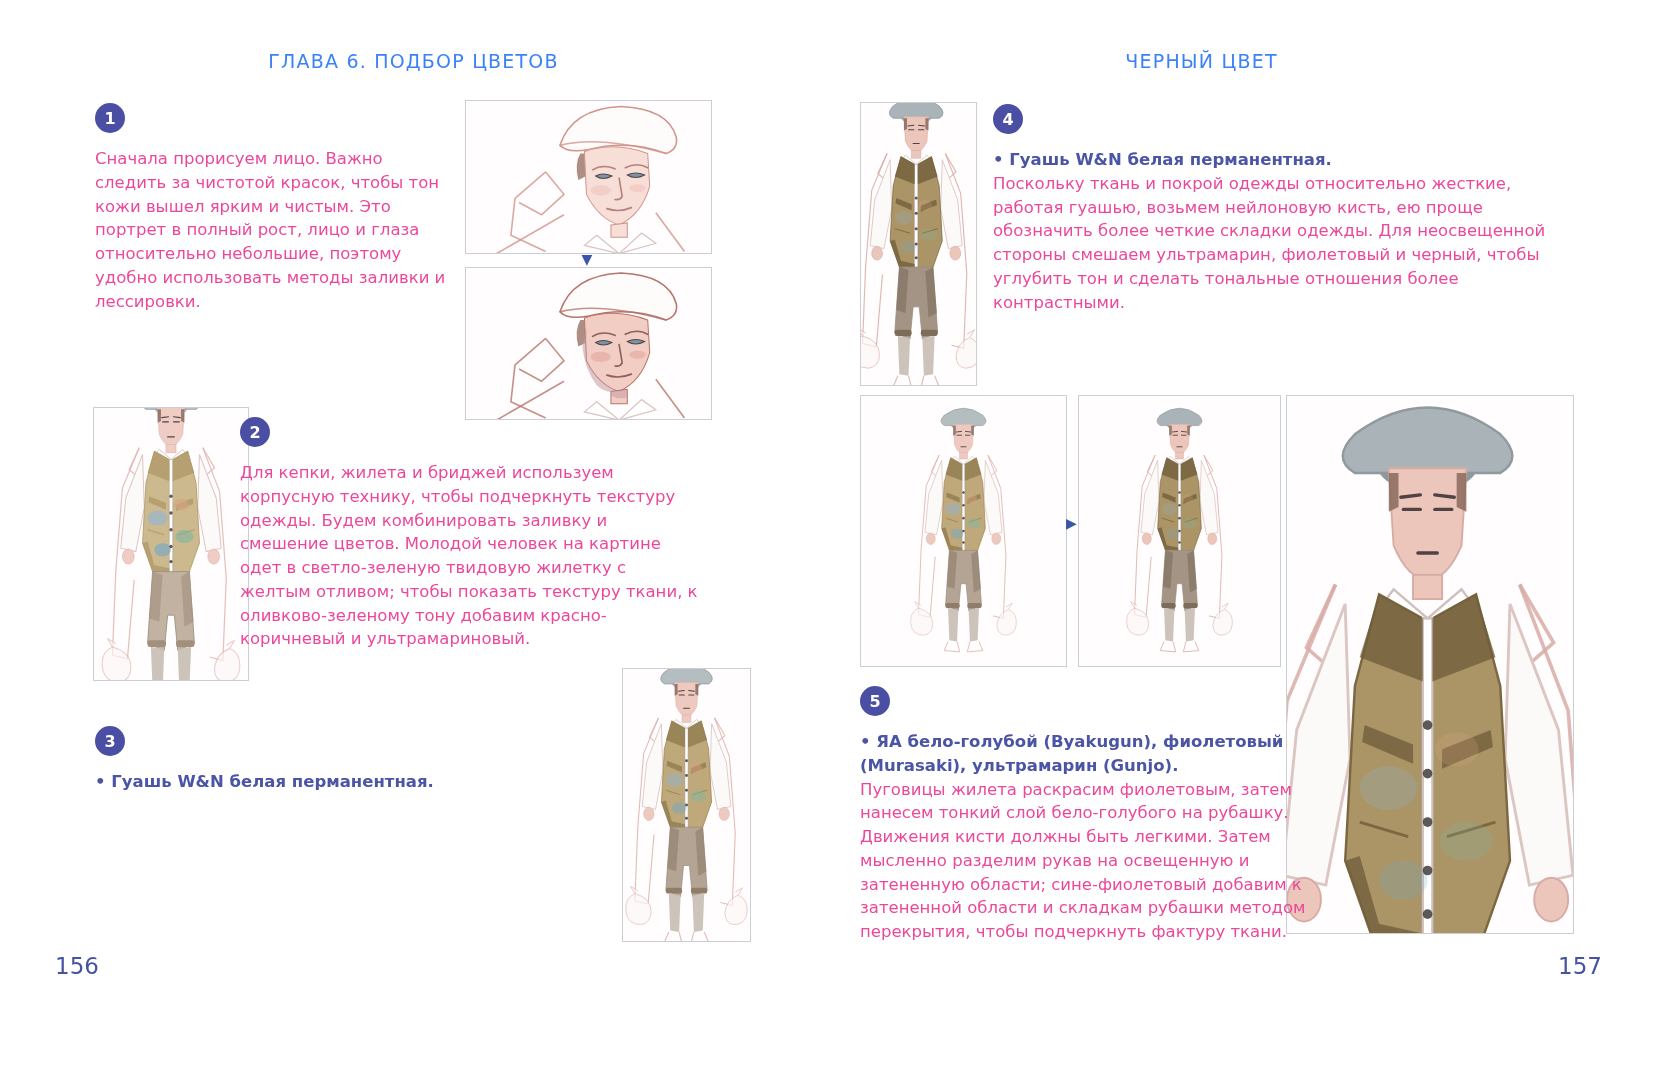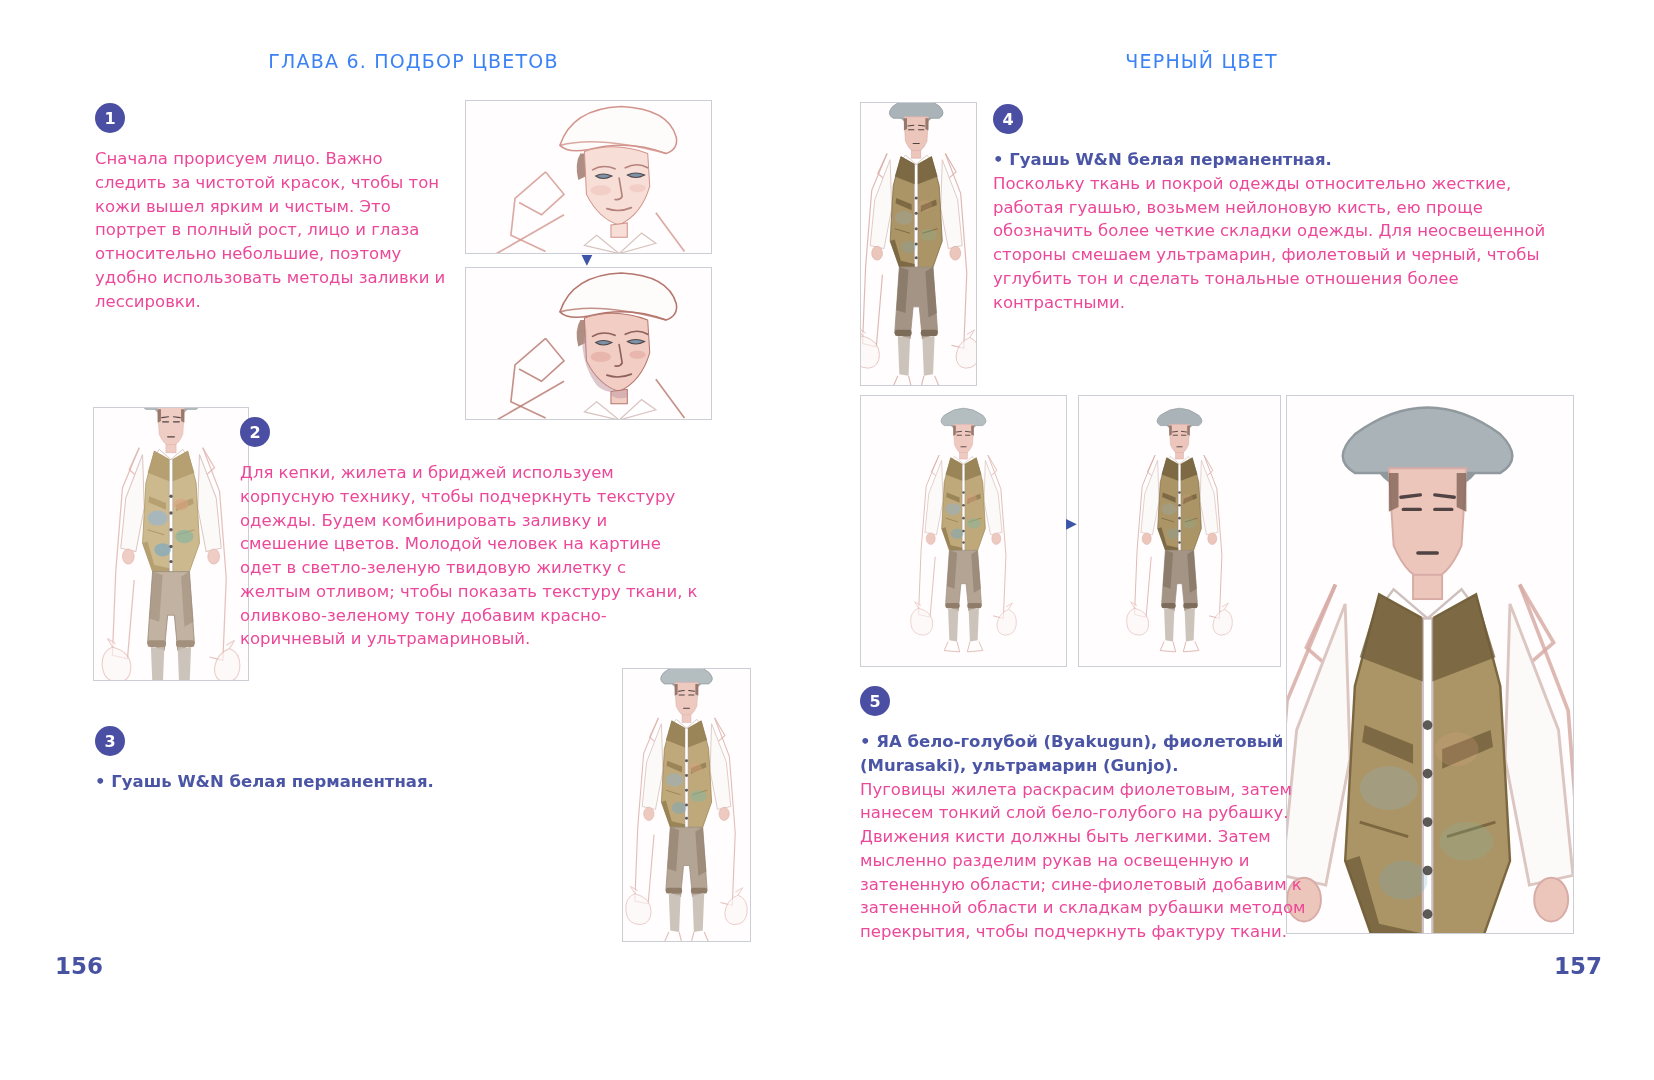--- a/index.html
+++ b/index.html
@@ -12,21 +12,21 @@
     font-size:19px;font-weight:normal;letter-spacing:1.2px;color:#3b82f6;
   }
   .step{position:absolute;}
   .step-num{
     width:30px;height:30px;border-radius:50%;background:#4a4fa3;color:#ffffff;
     font-size:16px;font-weight:bold;display:flex;align-items:center;justify-content:center;
     margin-bottom:14px;
   }
   .bullet{margin:0;color:#4b55a5;font-weight:bold;font-size:16.5px;line-height:1.44;}
   .body{margin:0;color:#ec4899;font-size:16.5px;line-height:1.44;}
-  .pagenum{position:absolute;top:953px;font-size:23px;font-weight:bold;color:#4852a3;}
+  .pagenum{position:absolute;top:953px;font-size:23px;font-weight:normal;color:#4852a3;}
   .illo{
     position:absolute;border:1px solid #ccced6;background:#fffdfd;overflow:hidden;
   }
   .illo svg{width:100%;height:100%;display:block;}
   .arrow{position:absolute;color:#3c55a8;font-size:14px;line-height:1;}
 
   
   .face-line{--f-skin:#f7ded7;--f-line:#d2948c;--f-shade:transparent;--f-blush:#f0c3bc;--f-feat:#b5827c;}
   .face-paint{--f-skin:#f1cdc3;--f-line:#b5766d;--f-shade:#c39aa4;--f-blush:#e3a79d;--f-feat:#8e5f5c;}
   .fig-wash{--line:#e0b6b0;--cap:#bcc4c7;--capdark:#a3adb1;--skin:#f0cdc4;--vest:#cdb98e;--vestline:#b19a6b;--vestshade:#ad9868;--pants:#c2b2a2;--pantshade:#a28f7c;--patch-op:.6;}

